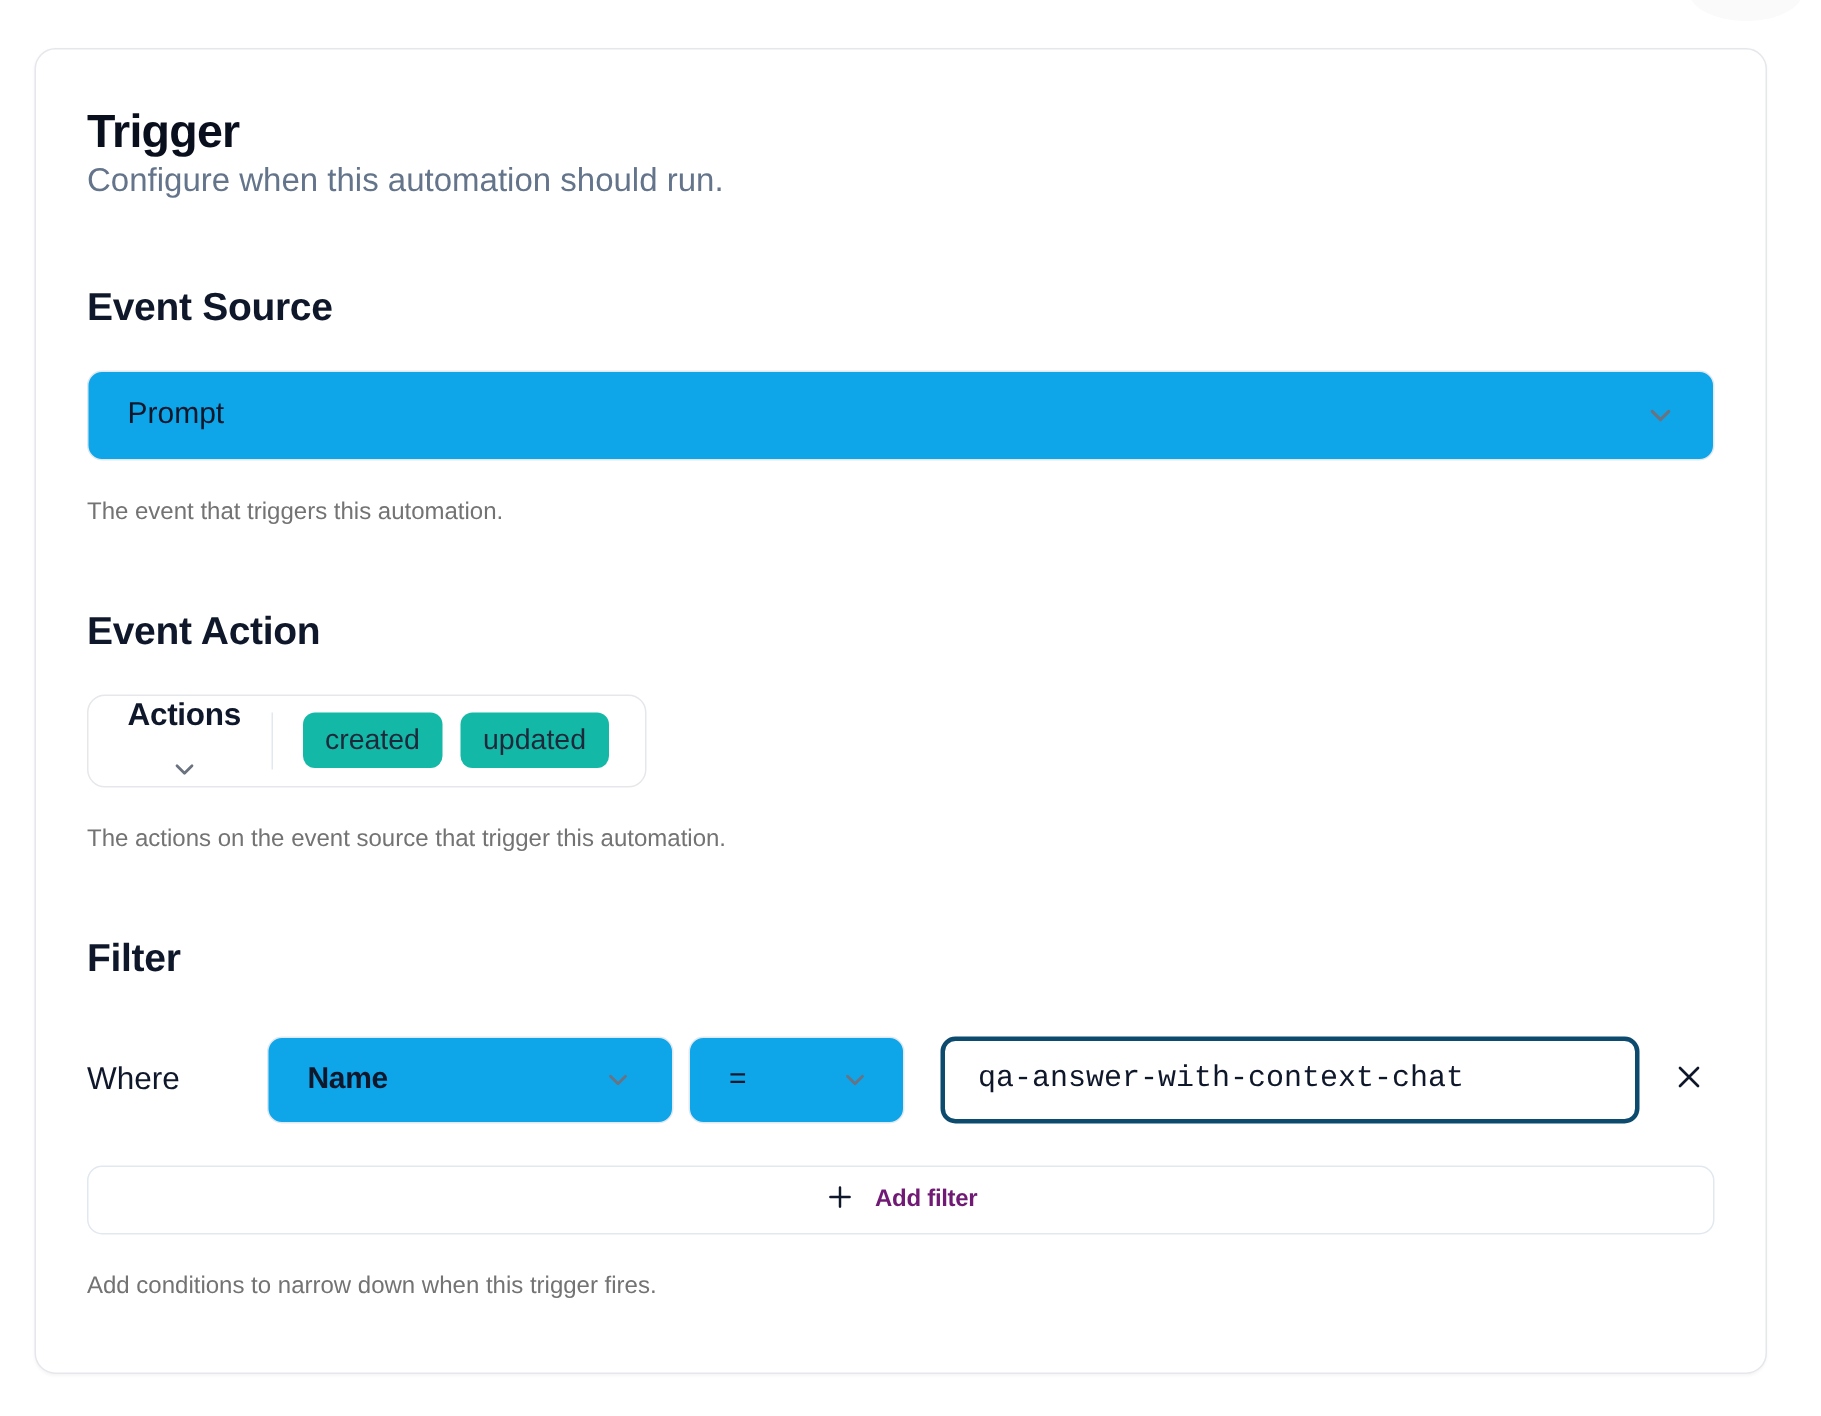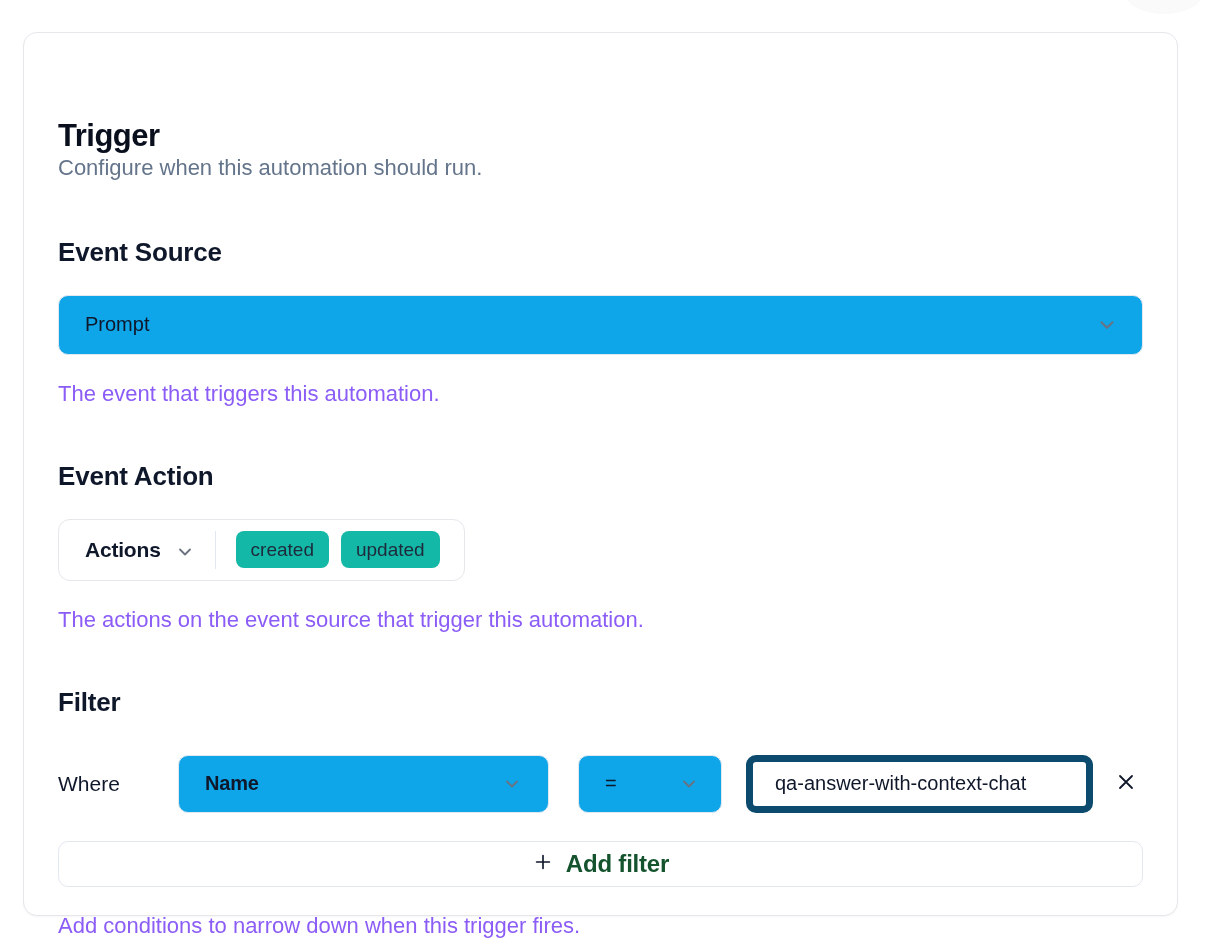--- a/index.html
+++ b/index.html
@@ -27,39 +27,38 @@
     border-radius: 14px;
     box-shadow: 0 1px 2px rgba(0,0,0,0.04);
     padding: 36px 34px 40px 34px;
   }
   h1.title {
     font-size: 31px;
     font-weight: 700;
     letter-spacing: -0.5px;
     color: #0a0f1e;
     line-height: 1.2;
-    margin-top: 48px;
   }
   .subtitle {
     margin-top: 0;
     font-size: 22px;
     color: #64748b;
     line-height: 1.3;
   }
   .section-label {
     font-size: 26px;
     font-weight: 700;
     color: #0f172a;
     letter-spacing: -0.2px;
   }
   .mt-section { margin-top: 54px; }
   .help {
     margin-top: 26px;
-    font-size: 22px;
-    color: #8b5cf6;
+    font-size: 16px;
+    color: #737373;
   }
   
   .select {
     display: flex;
     align-items: center;
     justify-content: space-between;
     background: #0ea5e9;
     border: 1px solid #e2e8f0;
     border-radius: 10px;
     cursor: pointer;
@@ -78,27 +77,28 @@
     display: inline-flex;
     align-items: center;
     height: 62px;
     border: 1px solid #e5e7eb;
     border-radius: 12px;
     padding: 0 24px 0 26px;
     background: #ffffff;
   }
   .actions-dd {
     display: inline-flex;
-    align-items: flex-end;
+    align-items: center;
     gap: 14px;
     background: transparent;
     border: none;
     cursor: pointer;
     font-family: inherit;
     padding: 0;
+    flex-direction: column;
   }
   .actions-dd .dd-label {
     font-size: 21px;
     font-weight: 700;
     color: #0f172a;
     letter-spacing: -0.2px;
   }
   .vdiv {
     width: 1px; height: 38px;
     background: #e2e8f0;
@@ -123,41 +123,41 @@
   }
   .where {
     width: 90px;
     flex: 0 0 auto;
     font-size: 21px;
     color: #0f172a;
     margin-right: 30px;
   }
   .field-select {
     flex: 0 0 auto;
-    width: 371px;
+    width: 271px;
     height: 58px;
     padding: 0 26px 0 26px;
-    margin-right: 29px;
+    margin-right: 10px;
   }
   .field-select .select-value { font-weight: 700; letter-spacing: -0.2px; }
   .op-select {
     flex: 0 0 auto;
     width: 144px;
     height: 58px;
     padding: 0 22px 0 26px;
     margin-right: 24px;
   }
   .op-select .select-value { font-weight: 500; }
   .value-input {
     flex: 1 1 auto;
     height: 58px;
-    border: 7px solid #0c4a6e;
+    border: 3px solid #0c4a6e;
     border-radius: 10px;
     padding: 0 22px;
-    font-family: Liberation Sans, sans-serif;
+    font-family: Liberation Mono, monospace;
     font-size: 20px;
     color: #0f172a;
     margin-right: 16px;
     outline: none;
     min-width: 0;
   }
   .remove-btn {
     flex: 0 0 auto;
     width: 34px; height: 34px;
     background: transparent;
@@ -176,23 +176,23 @@
     align-items: center;
     justify-content: center;
     gap: 12px;
     background: #ffffff;
     border: 1px solid #e2e8f0;
     border-radius: 10px;
     cursor: pointer;
     font-family: inherit;
   }
   .add-filter-btn .btn-label {
-    font-size: 24px;
-    font-weight: 700;
-    color: #14532d;
+    font-size: 16px;
+    font-weight: 700;
+    color: #701a75;
     letter-spacing: -0.2px;
   }
 </style>
 </head>
 <body>
 
 <div class="partial-blob"></div>
 
 <div class="card">
 

